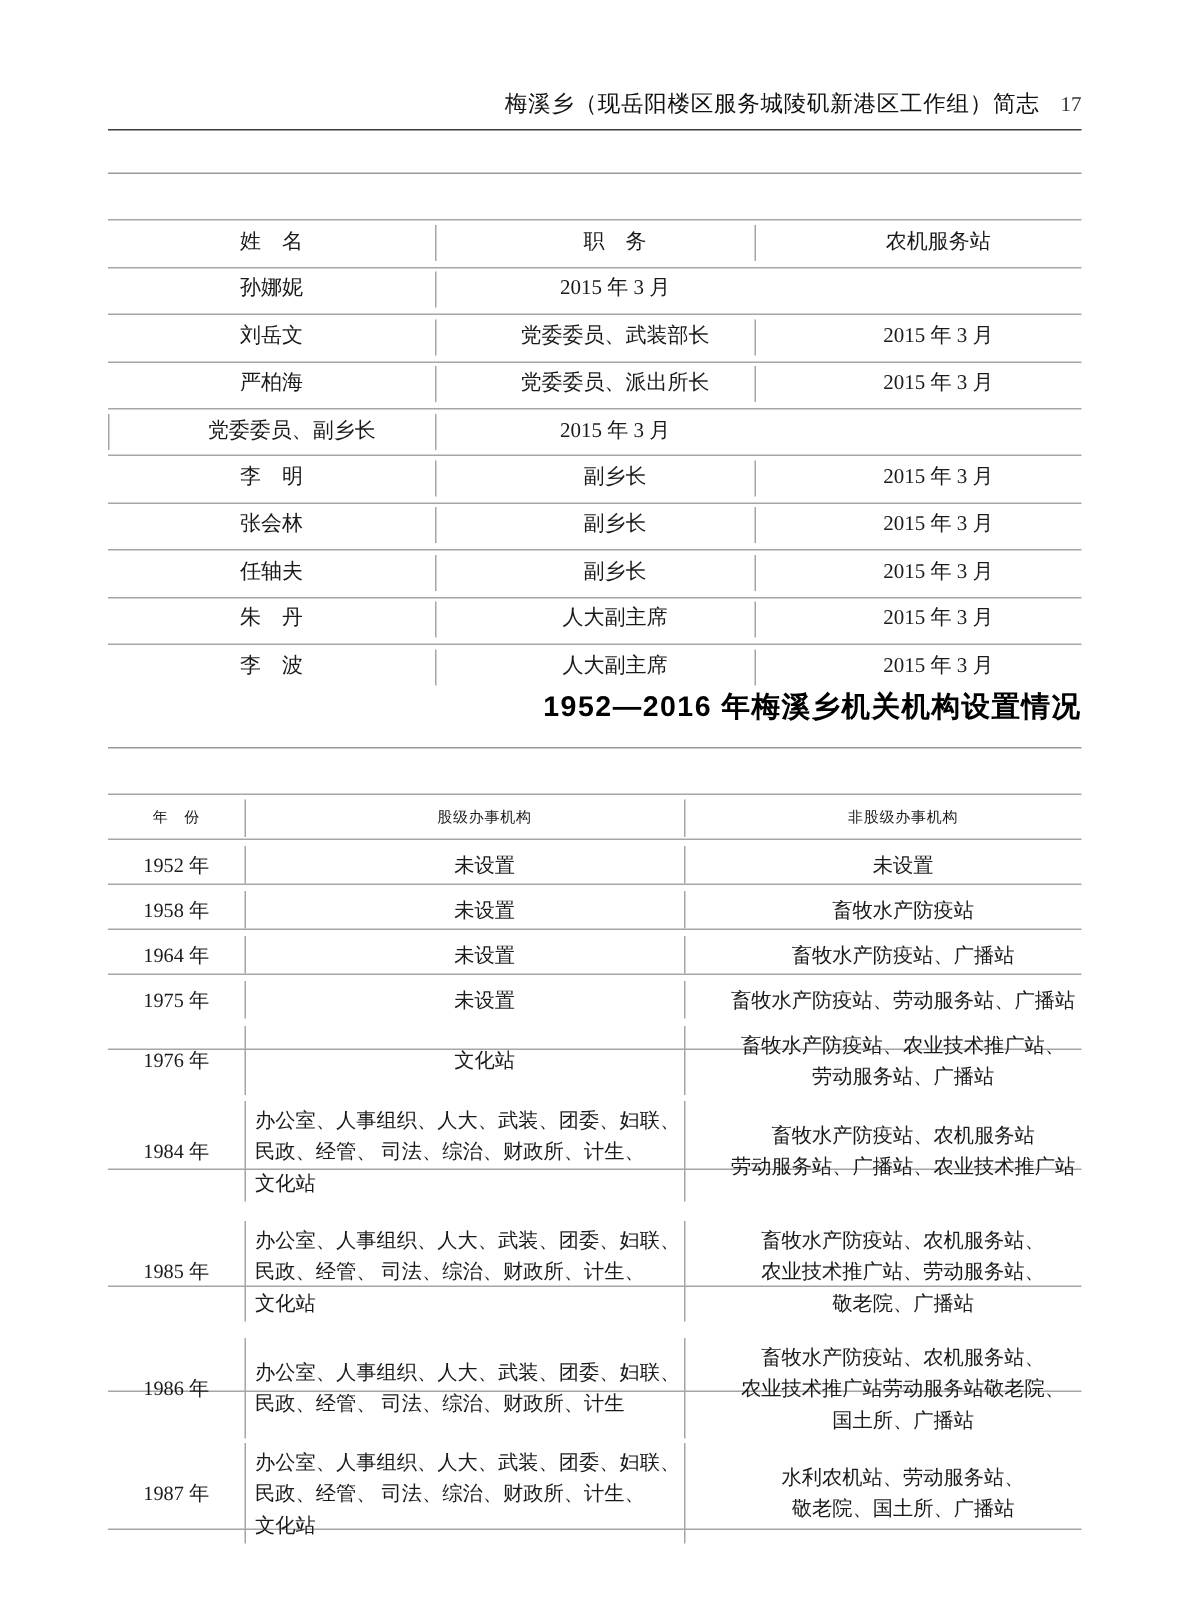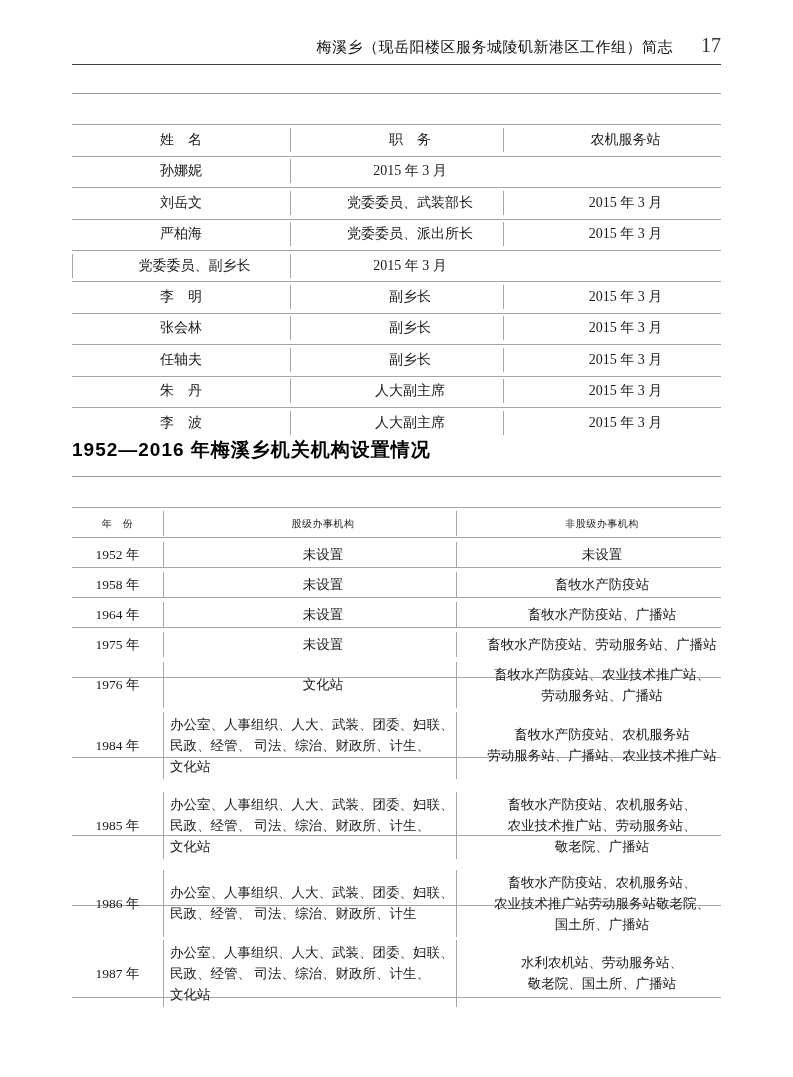--- a/index.html
+++ b/index.html
@@ -6,43 +6,43 @@
   html,body { background:#ffffff; }
   body {
     width:793px; height:1077px; position:relative;
     font-family:"Liberation Serif","DejaVu Serif",serif;
     color:#1a1a1a;
   }
   .content { position:absolute; left:72px; top:0; width:649px; }
 
   
   .page-header {
-    padding-top:34px;
-    display:flex; justify-content:flex-end; align-items:baseline; gap:28px;
+    padding-top:60px;
+    display:flex; justify-content:flex-end; align-items:baseline; gap:14px;
     border-bottom:1.5px solid #3d3d3d; padding-bottom:7px;
   }
   .page-header .htitle { font-size:15px; letter-spacing:0.5px; color:#111; }
-  .page-header .pageno { font-size:20px; color:#333; }
+  .page-header .pageno { font-size:14px; color:#333; }
 
   
   .tbl { border-top:1px solid #9a9a9a; margin-top:28px; }
   .trow { display:grid; border-bottom:1px solid #a6a6a6; }
   .cell {
     display:flex; align-items:center; justify-content:center;
     text-align:center; font-size:14px; line-height:20px;
     padding:2px 4px; white-space:pre-line;margin-top:34px;
   }
   .bl { border-left:1px solid #a6a6a6;padding-left:30px; }
 
   
   .t1 .trow { grid-template-columns:218px 213px 218px; height:31.4px; }
 
   
   .section-title {
-    margin-top:29px; text-align:left;
+    margin-top:29px; text-align:right;
     font-family:"Liberation Sans","DejaVu Sans",sans-serif;
     font-weight:bold; font-size:19px; letter-spacing:1px; color:#000;
     height:26px; line-height:26px;
   }
 
   
   .t2 { margin-top:13px; }
   .t2 .trow { grid-template-columns:91px 293px 265px; }
   .t2 .cell { font-size:13.5px; line-height:21px; }
   .t2 .thead .cell {

